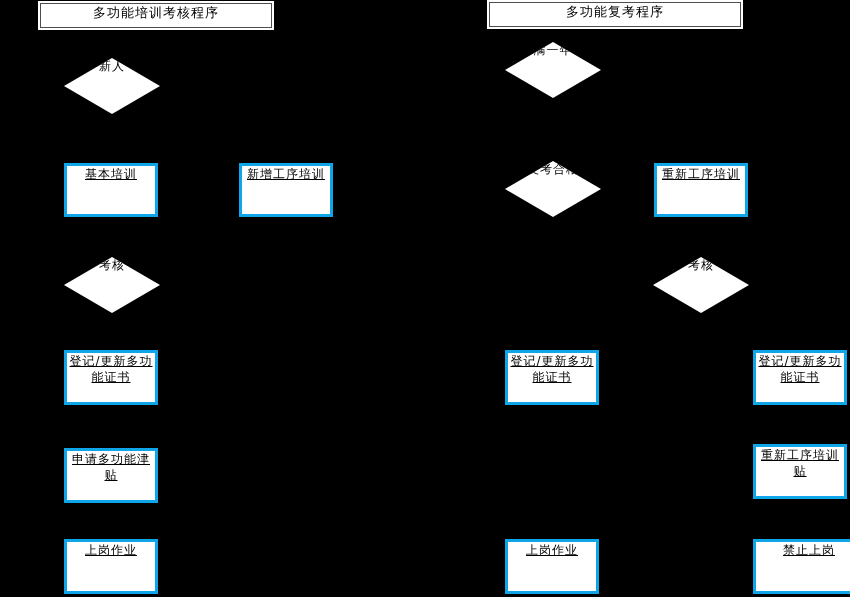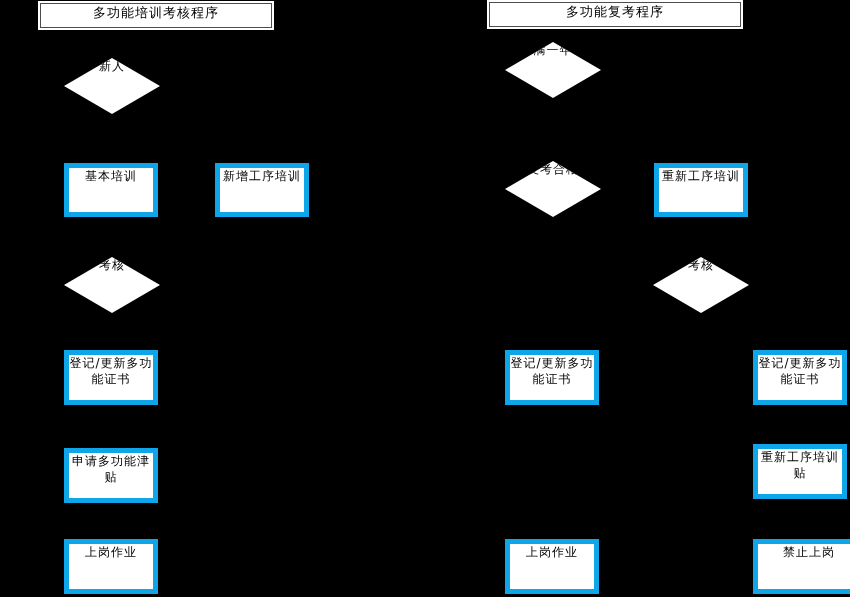--- a/index.html
+++ b/index.html
@@ -18,21 +18,22 @@
     justify-content:center;
     text-align:center;
     background:#ffffff;
     box-sizing:border-box;
     font-size:12px;
     line-height:1.35;
     letter-spacing:1px;
     white-space:pre-line;
   }
   .rect{
-    border:5px solid #0ea5e9;
+    border:3px solid #0ea5e9;
+    text-decoration:underline;
   }
   .title-box{
     border:1px solid #4d4d4d;
     outline:2px solid #ffffff;
     font-size:13px;
     letter-spacing:1px;
   }
   .diamond{
     clip-path:polygon(50% 0, 100% 50%, 50% 100%, 0 50%);
     border:none;
@@ -49,21 +50,21 @@
   </div>
 
   <div class="node diamond" style="left:64px;top:58px;width:96px;height:56px">
     <span class="label">新人</span>
   </div>
 
   <div class="node rect" style="left:64px;top:163px;width:94px;height:54px">
     <span class="label">基本培训</span>
   </div>
 
-  <div class="node rect" style="left:215px;top:163px;width:94px;height:54px">
+  <div class="node rect" style="left:239px;top:163px;width:94px;height:54px">
     <span class="label">新增工序培训</span>
   </div>
 
   <div class="node diamond" style="left:64px;top:257px;width:96px;height:56px">
     <span class="label">考核</span>
   </div>
 
   <div class="node rect" style="left:64px;top:350px;width:94px;height:55px">
     <span class="label">登记/更新多功
 能证书</span>

